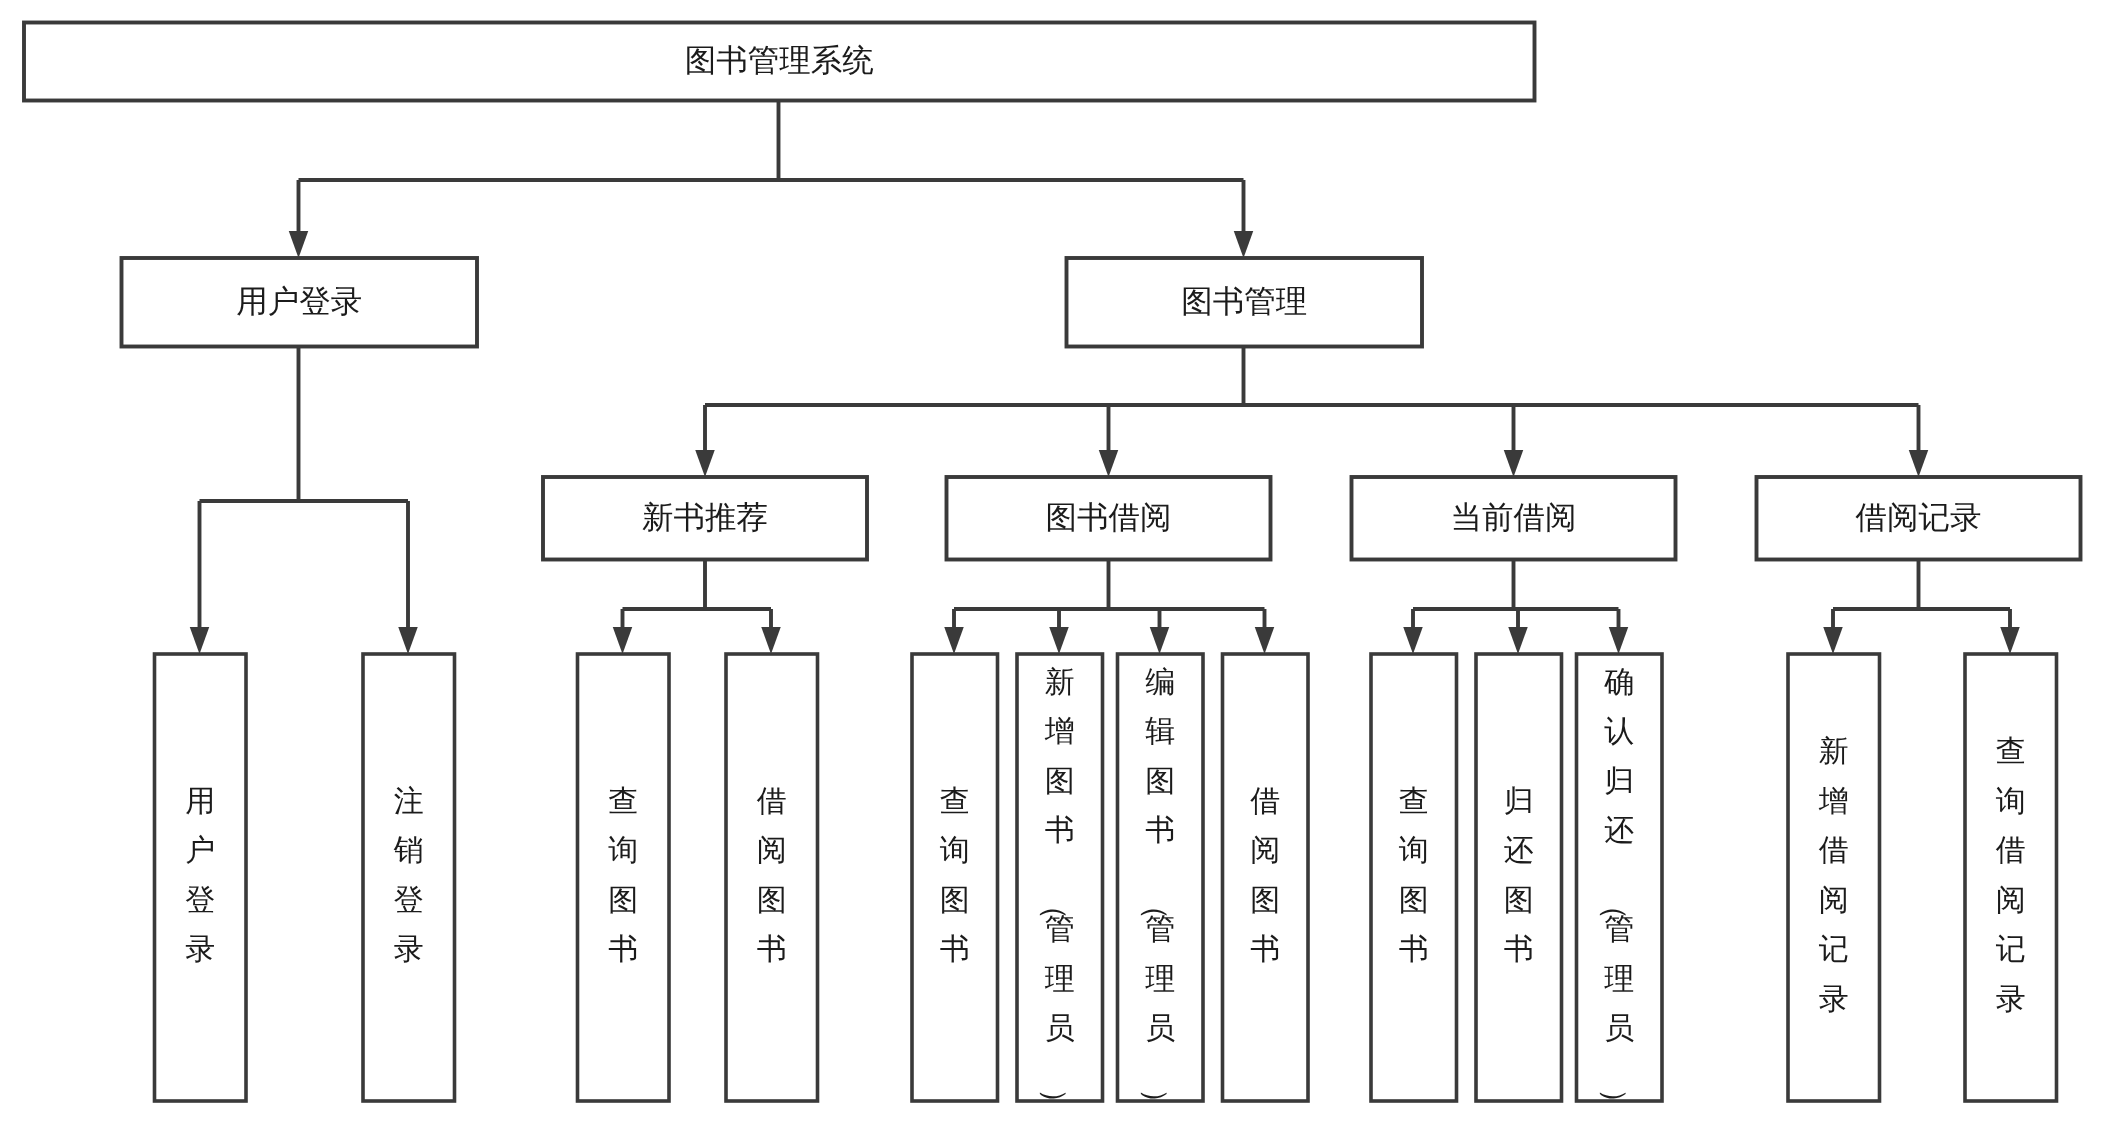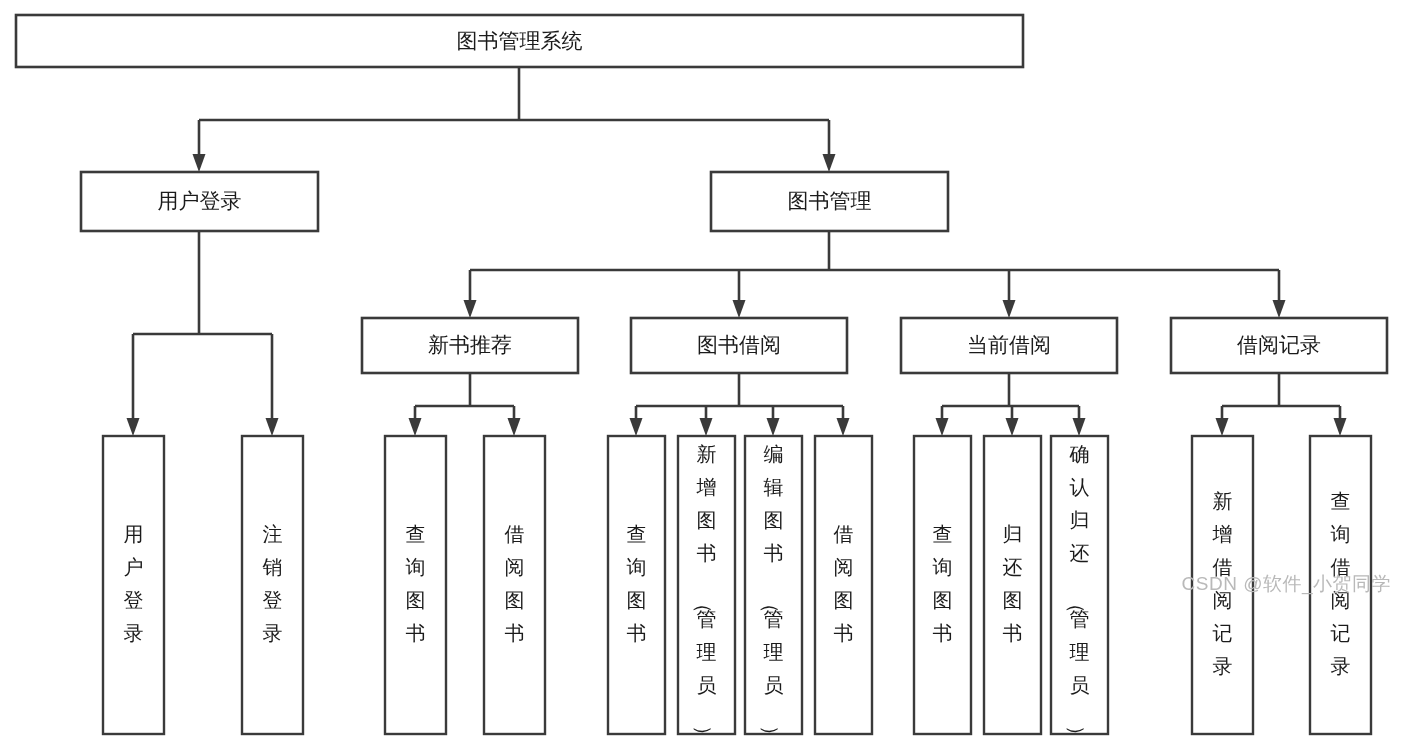--- a/index.html
+++ b/index.html
@@ -217,14 +217,13 @@
         <g>
           <rect class="node-box leaf-box" x="1192" y="436" width="61" height="298"></rect>
           <text class="node-label vertical-label" x="1222.5" y="502.5"><tspan x="1222.5" dy="0">新</tspan><tspan x="1222.5" dy="33">增</tspan><tspan x="1222.5" dy="33">借</tspan><tspan x="1222.5" dy="33">阅</tspan><tspan x="1222.5" dy="33">记</tspan><tspan x="1222.5" dy="33">录</tspan></text>
         </g>
         <g>
           <rect class="node-box leaf-box" x="1310" y="436" width="61" height="298"></rect>
           <text class="node-label vertical-label" x="1340.5" y="502.5"><tspan x="1340.5" dy="0">查</tspan><tspan x="1340.5" dy="33">询</tspan><tspan x="1340.5" dy="33">借</tspan><tspan x="1340.5" dy="33">阅</tspan><tspan x="1340.5" dy="33">记</tspan><tspan x="1340.5" dy="33">录</tspan></text>
         </g>
       </g>
   </svg>
-  <div class="watermark-text">CSDN @软件_小贺同学</div>
 </div>
 
 </body></html>

